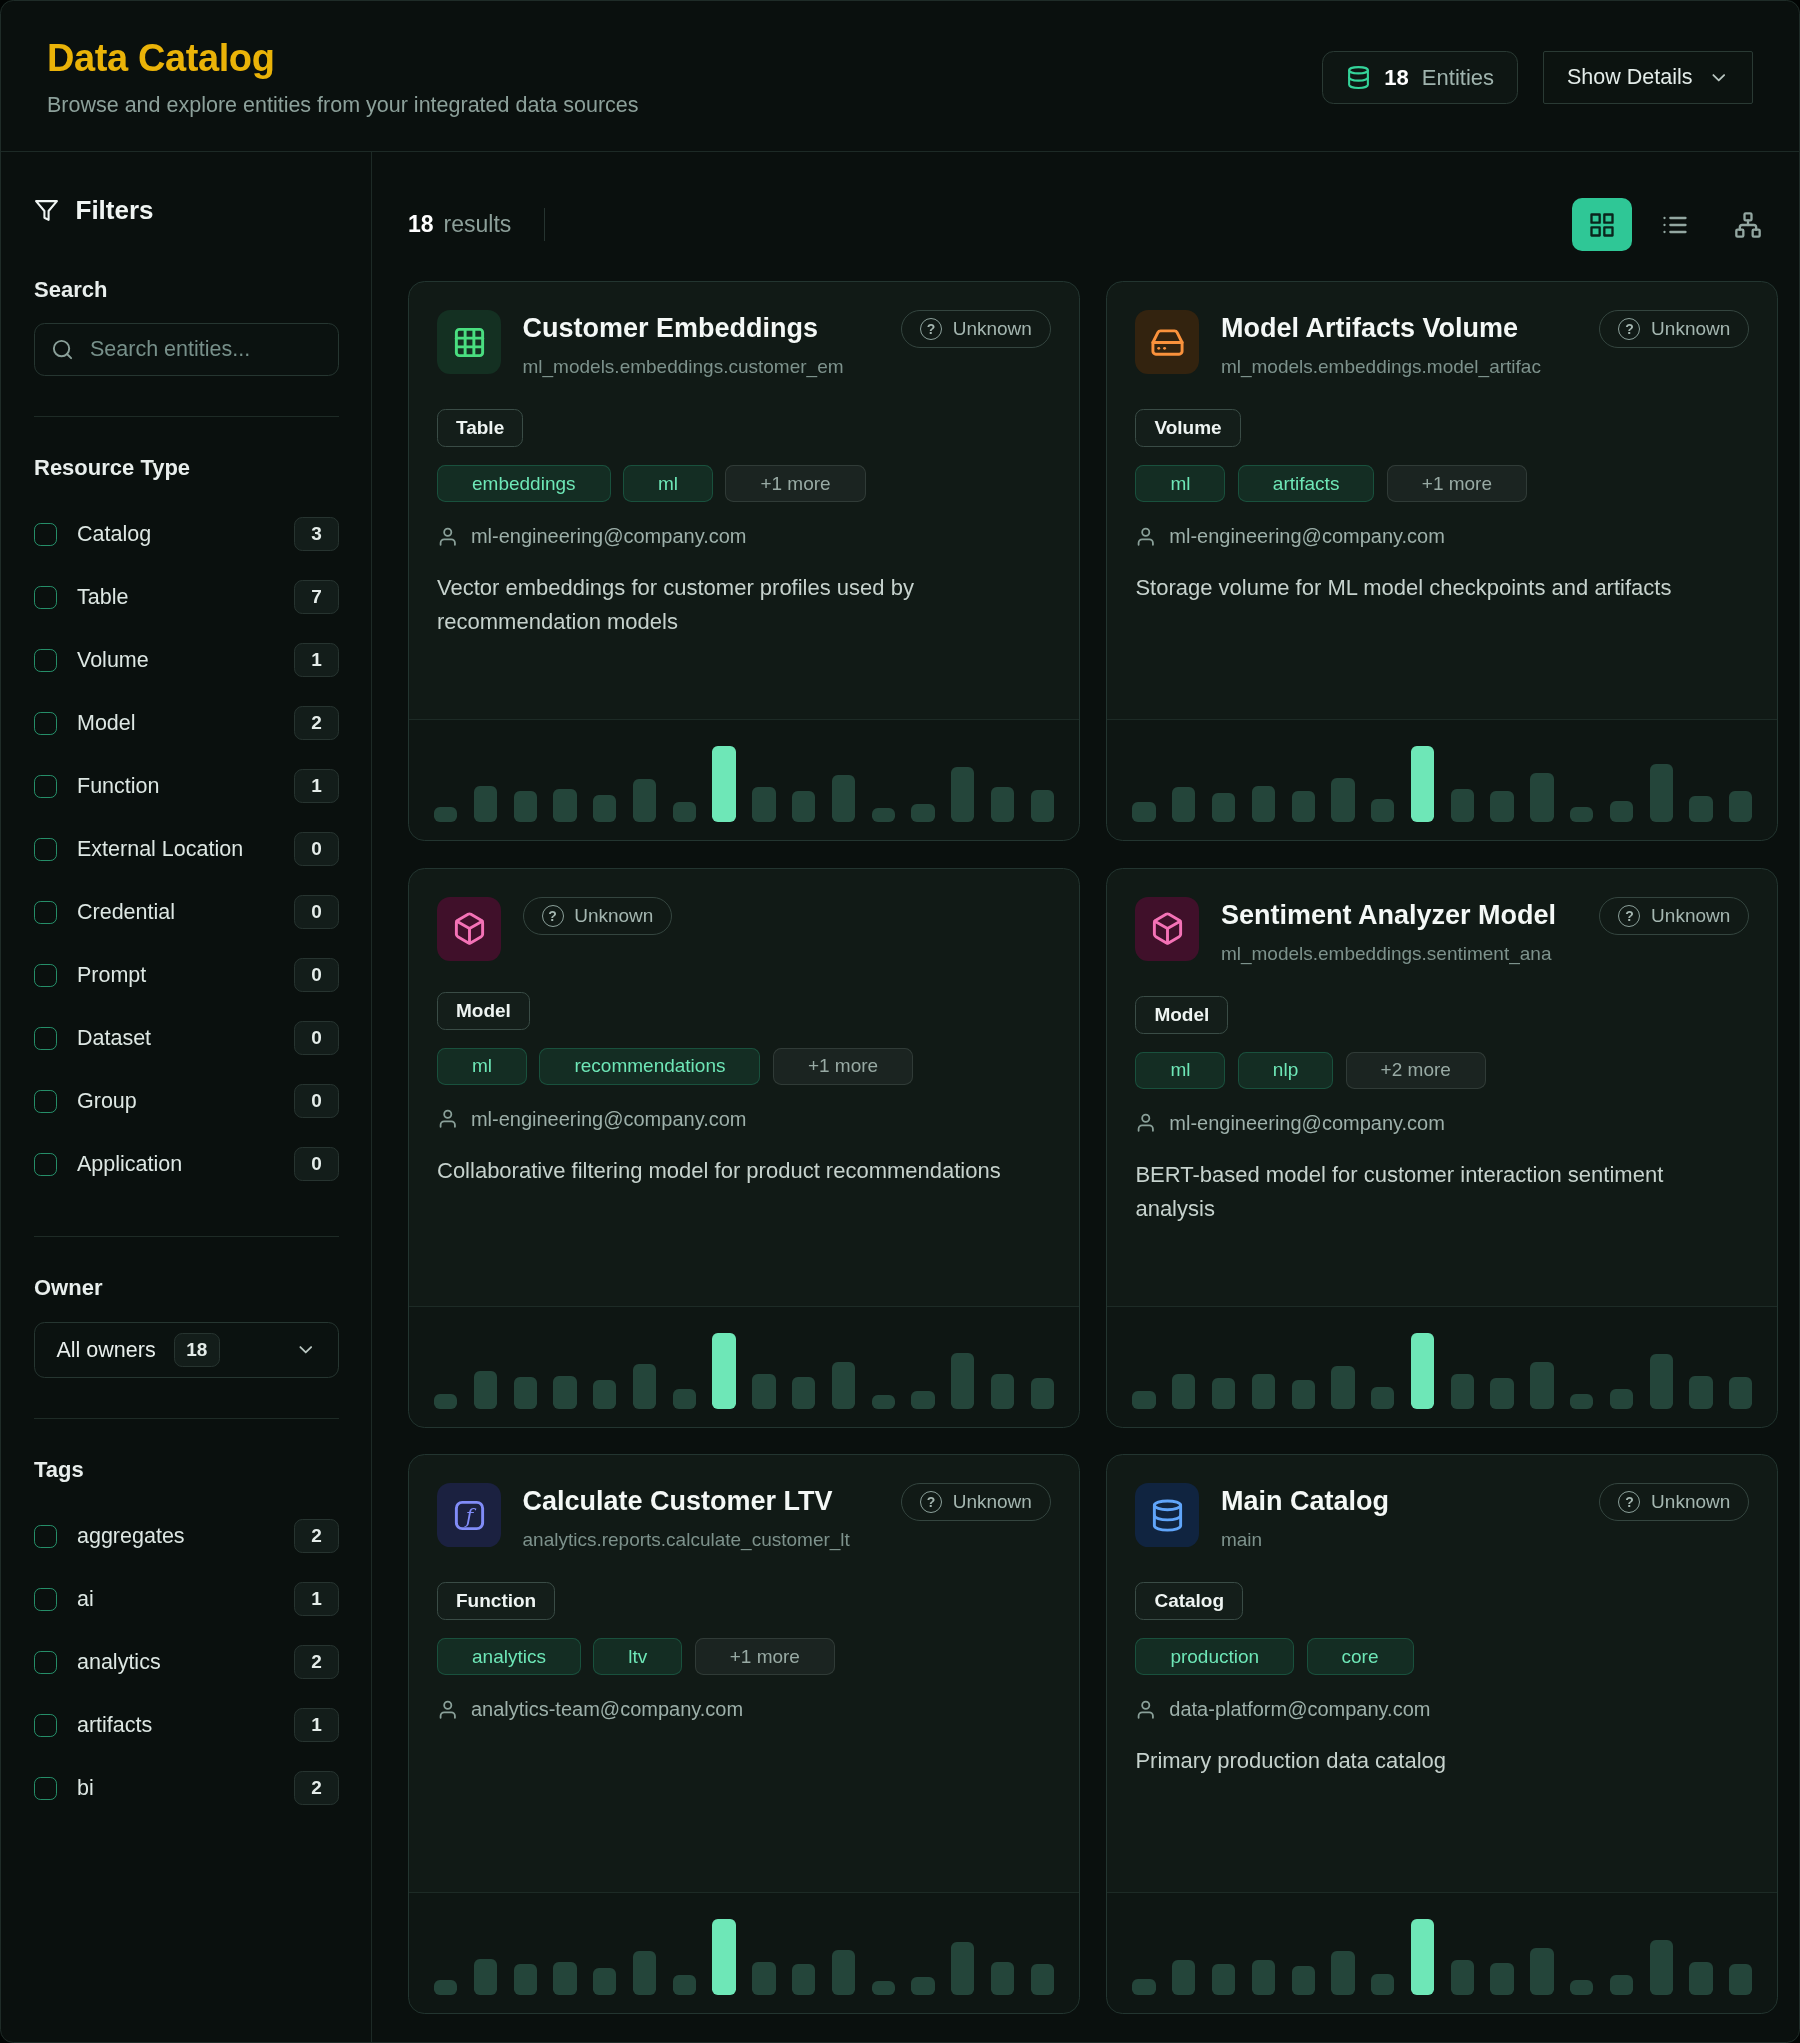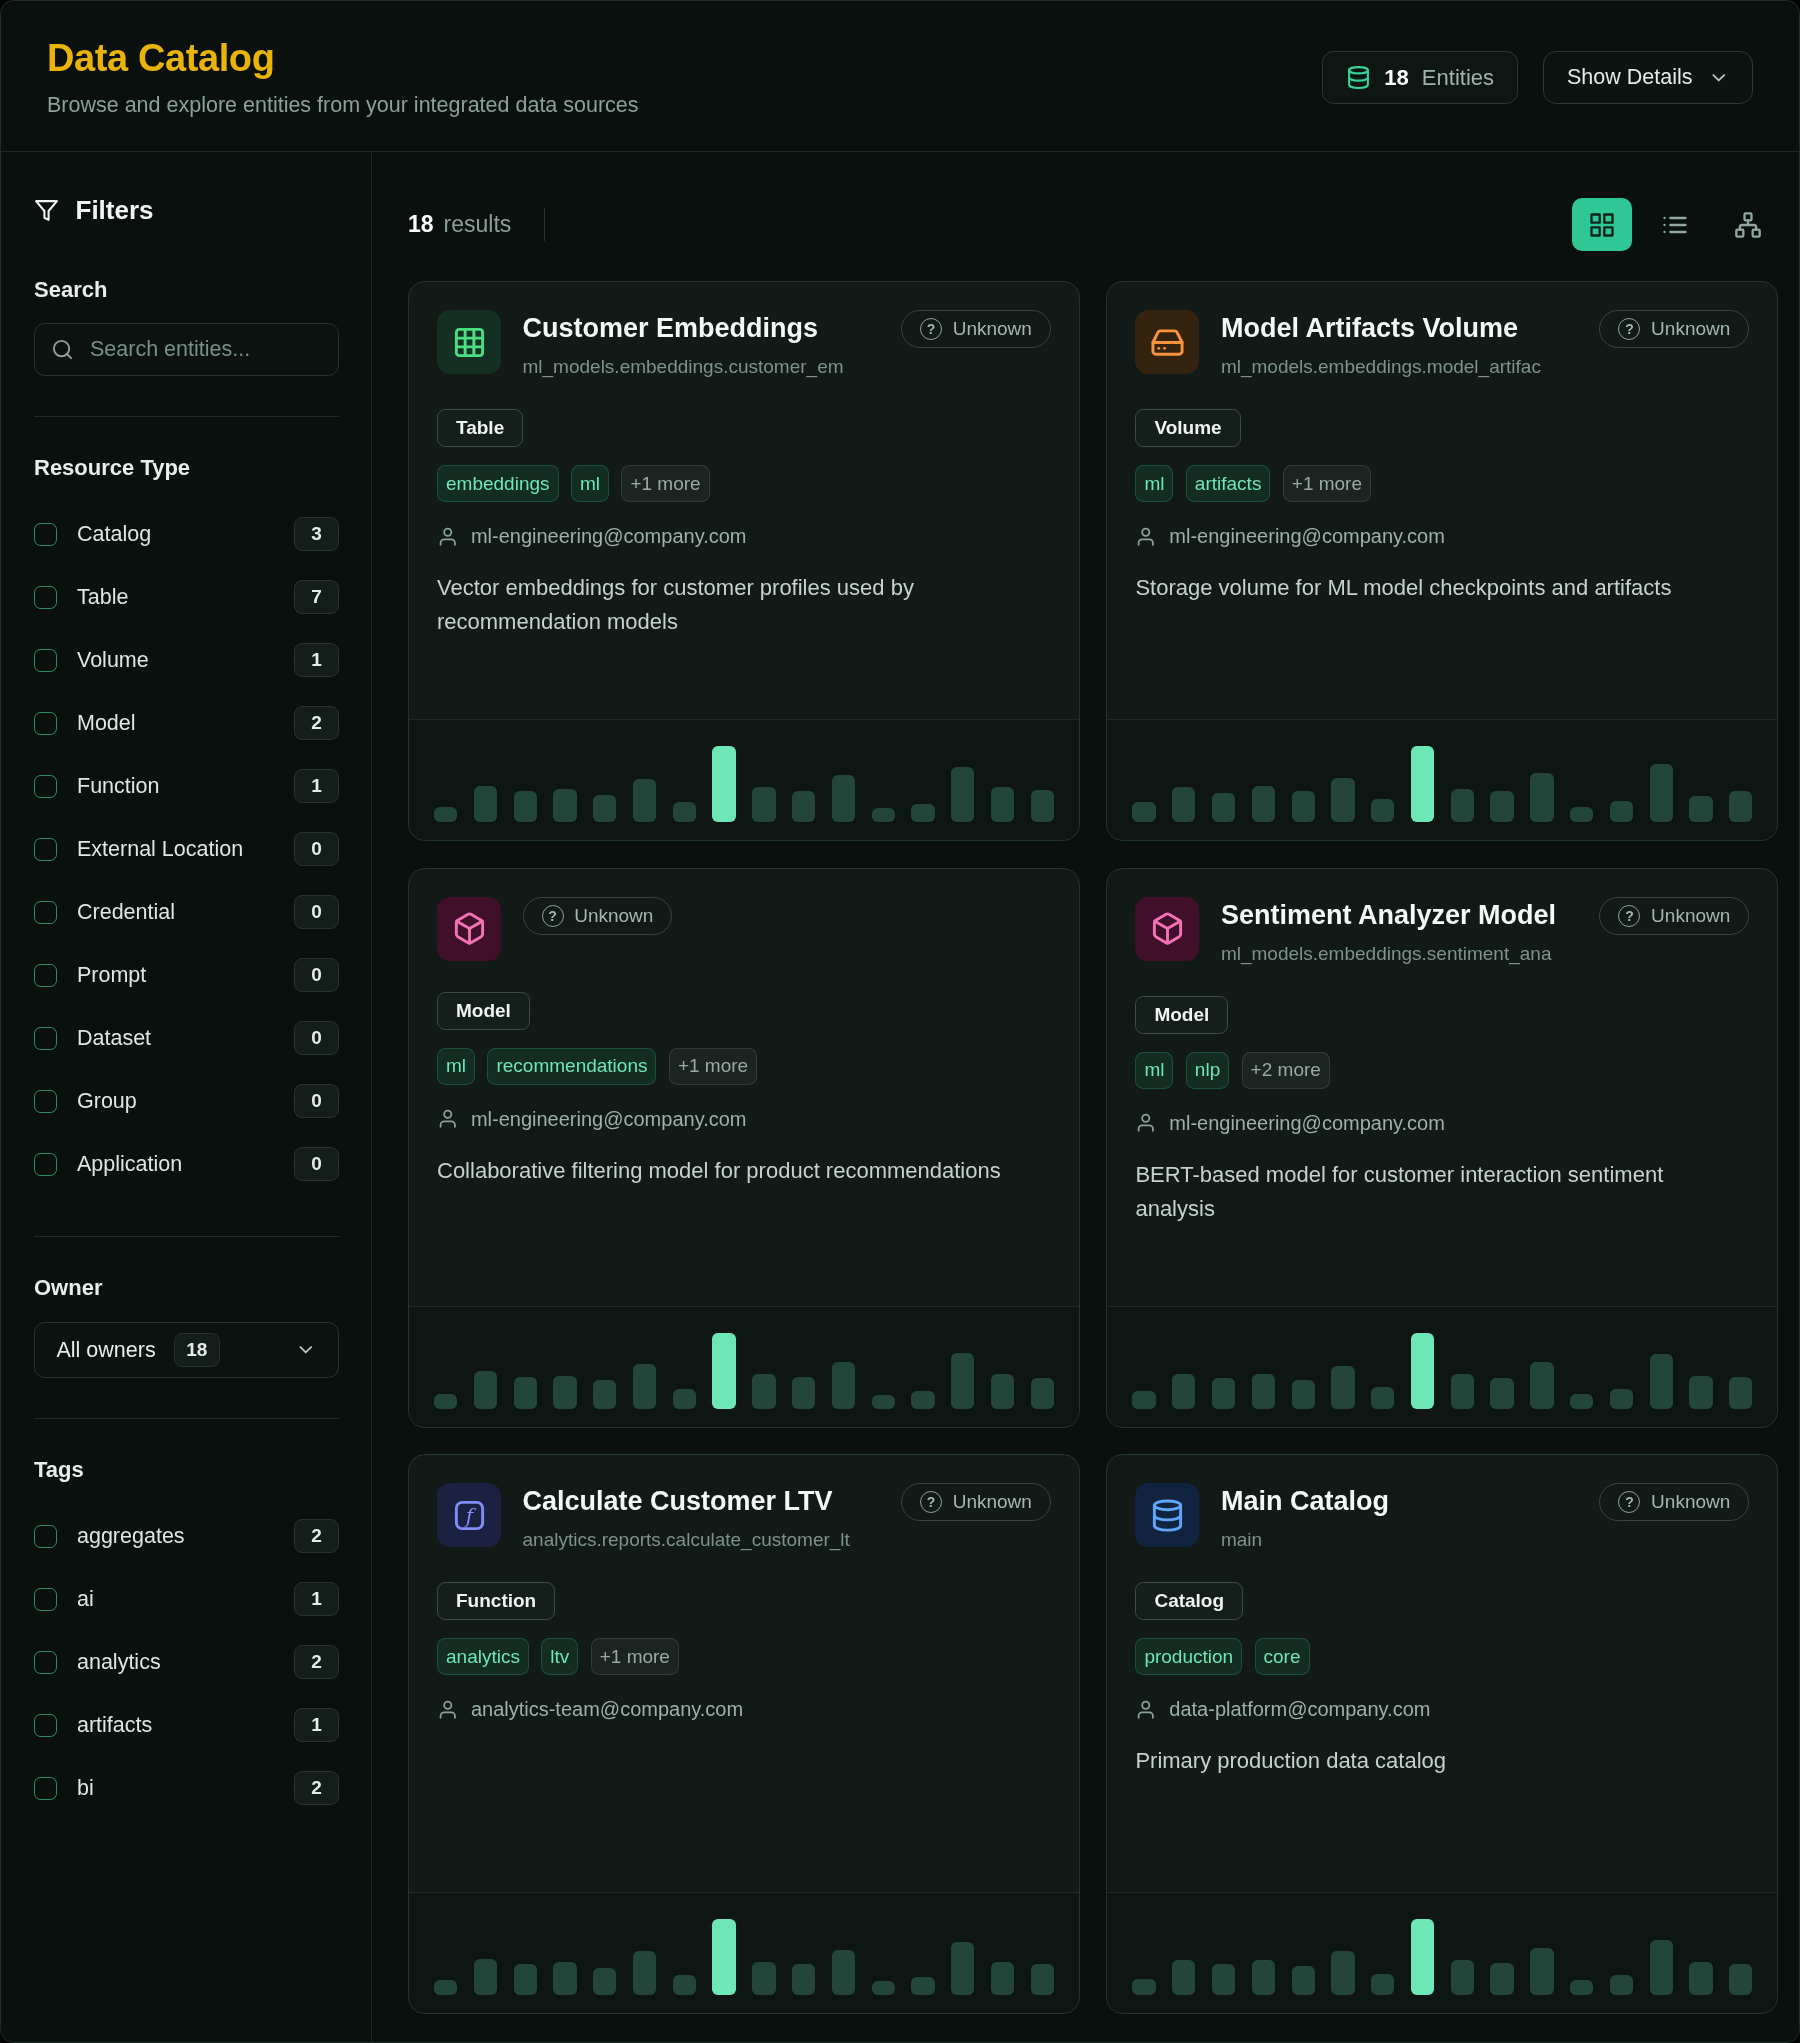--- a/index.html
+++ b/index.html
@@ -13,21 +13,21 @@
   .header { display:flex; align-items:center; justify-content:space-between;
             padding:36px 46px 33px 46px; border-bottom:0.8px solid #1d2a26; }
   .header h1 { margin:0 0 13.2px 0; font-size:38px; font-weight:700; letter-spacing:-0.4px; color:#eab308; }
   .header .subtitle { margin:0; font-size:21.5px; color:#8ca09a; }
   .header-right { display:flex; align-items:center; gap:25px; }
   .entities-badge { display:flex; align-items:center; gap:13.2px; height:53px; padding:0 23px;
                     border:0.8px solid #2a3a34; background:#0e1613; border-radius:11.6px; font-size:22px; }
   .entities-badge .num { font-weight:700; color:#ffffff; }
   .entities-badge .lbl { color:#9fb3ad; }
   .show-details { display:flex; align-items:center; gap:15px; height:53px; padding:0 23px;
-                  border:0.8px solid #2a3a34; background:#0c1310; border-radius:13px;
+                  border:0.8px solid #2a3a34; background:#0c1310; border-radius:2px;
                   font-size:21.5px; color:#e3ece9; cursor:pointer; }
 
   
   .body-row { flex:1; display:flex; min-height:0; }
 
   
   .sidebar { width:371px; flex:none; border-right:0.8px solid #1d2a26; padding:0 32px 33px 33px; }
   .filters-title { margin-top:43px; display:flex; align-items:center; gap:16.5px;
                    font-size:26px; font-weight:700; color:#f0f5f3; }
   .side-label { margin-top:51px; font-size:22px; font-weight:600; color:#e8eeec; }
@@ -87,21 +87,21 @@
                  height:38px; padding:0 18px; border:0.8px solid #34453f; border-radius:826px;
                  color:#a4b6b0; font-size:19px; }
   .q-circle { width:22px; height:22px; border:1.7px solid #8ba09a; border-radius:50%;
               display:flex; align-items:center; justify-content:center; font-size:14px;
               font-weight:700; color:#a4b6b0; }
   .type-row { margin-top:31px; }
   .type-badge { display:inline-flex; align-items:center; height:38px; padding:0 18px;
                 border:0.8px solid #3a4c46; background:#141e1a; border-radius:8.3px;
                 font-size:19px; font-weight:600; color:#eef4f2; }
   .tag-row { margin-top:18px; display:flex; gap:12.4px; flex-wrap:wrap; }
-  .tag { height:37px; display:inline-flex; align-items:center; padding:0 8px; border-radius:8.3px;
+  .tag { height:37px; display:inline-flex; align-items:center; padding:0 34px; border-radius:8.3px;
          font-size:19px; background:rgba(52,211,153,0.10); border:0.8px solid rgba(52,211,153,0.22);
          color:#6ee7b7; }
   .tag.more { background:rgba(148,166,160,0.08); border-color:rgba(148,166,160,0.18); color:#98aaa4; }
   .owner-row { margin-top:23px; display:flex; align-items:center; gap:12.4px; color:#9db0aa; font-size:20px; }
   .card-desc { margin:23px 0 0 0; font-size:22px; line-height:1.55; color:#c6d2cd; max-width:95%; }
   .card-chart { height:121px; flex:none; border-top:0.8px solid #1d2b26; background:rgba(0,0,0,0.12);
                 display:flex; align-items:flex-end; gap:16.5px; padding:0 25px 18px 25px; }
   .bar { flex:1; background:#24453a; border-radius:5.8px; }
   .bar.hl { background:#6ee7b7; }
 

